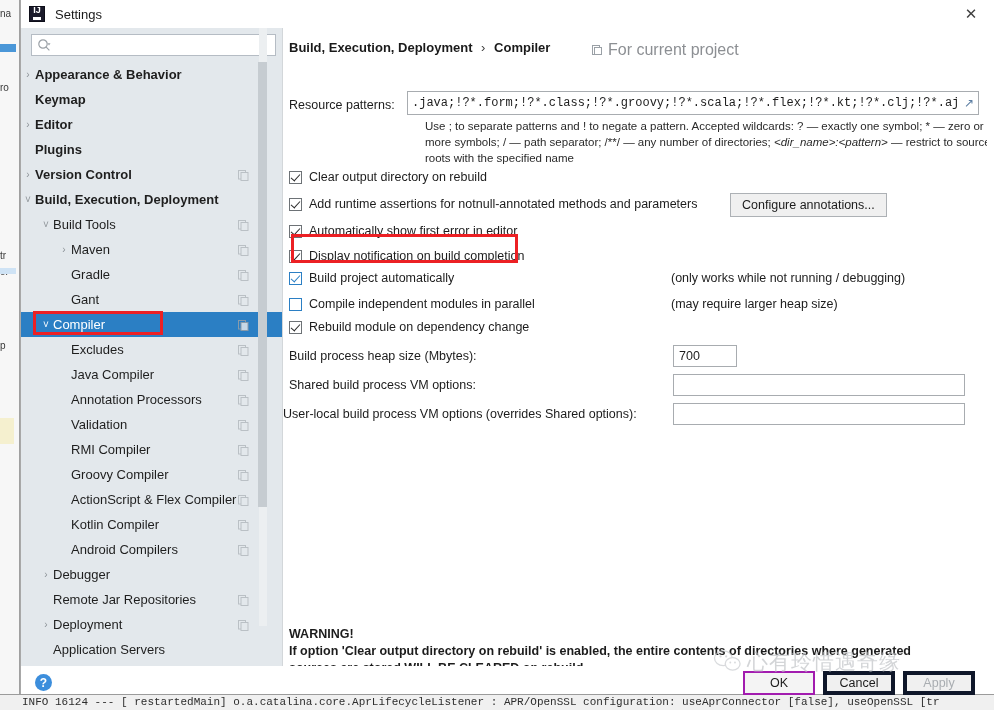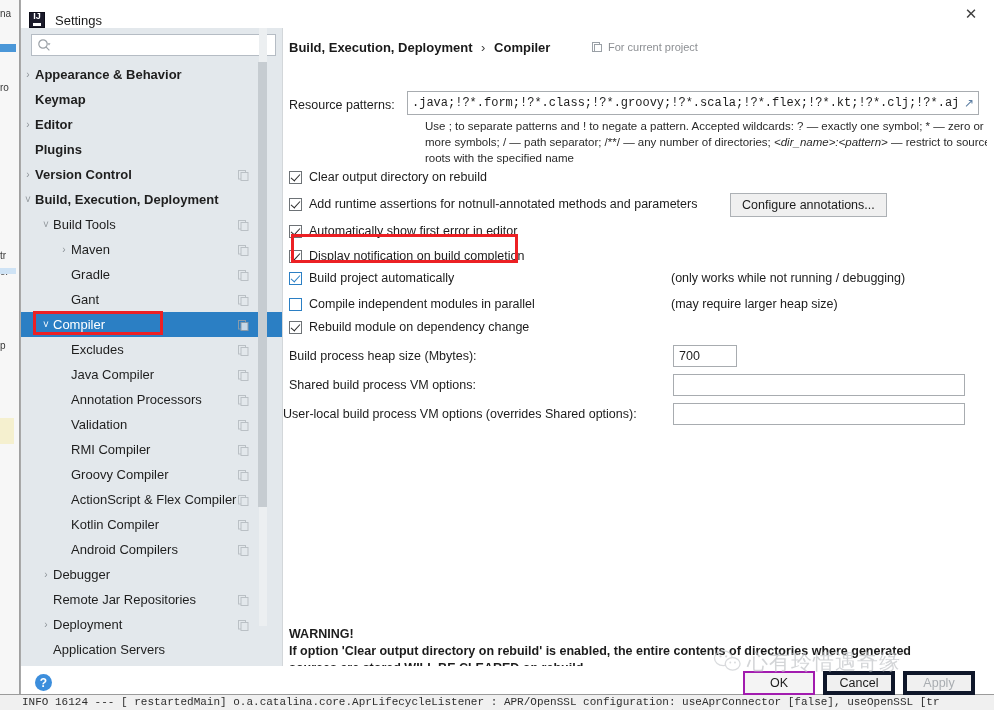--- a/index.html
+++ b/index.html
@@ -63,21 +63,21 @@
     background: #ffffff;
     border: 1px solid #a8a8a8;
     border-top: none; border-right: none;
   }
 
   
   #titlebar {
     position: relative;
     height: 28px;
     background: #ffffff;
-    display: flex; align-items: flex-end;
+    display: flex; align-items: center;
   }
   #ij-logo {
     width: 16px; height: 16px; margin-left: 8px;
     background: #1b1b2b;
     border: 1px solid #0d0d18;
     position: relative;
     flex: none;
   }
   #ij-logo::before {
     content: "IJ";
@@ -181,21 +181,21 @@
     overflow: hidden;
   }
   #breadcrumb {
     position: absolute; left: 6px; top: 12px;
     font-size: 13px; font-weight: bold; color: #1a1a1a;
     white-space: nowrap;
   }
   #breadcrumb .sep { font-weight: normal; color: #3c3c3c; margin: 0 5px; }
   #for-current-project {
     position: absolute; left: 308px; top: 13px;
-    font-size: 11px; color: #8c8f93;
+    font-size: 16px; color: #8c8f93;
     display: flex; align-items: center; gap: 5px;
     white-space: nowrap;
   }
 
   .row-label { font-size: 12.5px; color: #1c1c1c; white-space: nowrap; }
 
   #res-label { position: absolute; left: 6px; top: 70px; }
   #res-field {
     position: absolute; left: 124px; top: 63px;
     width: 572px; height: 24px;

